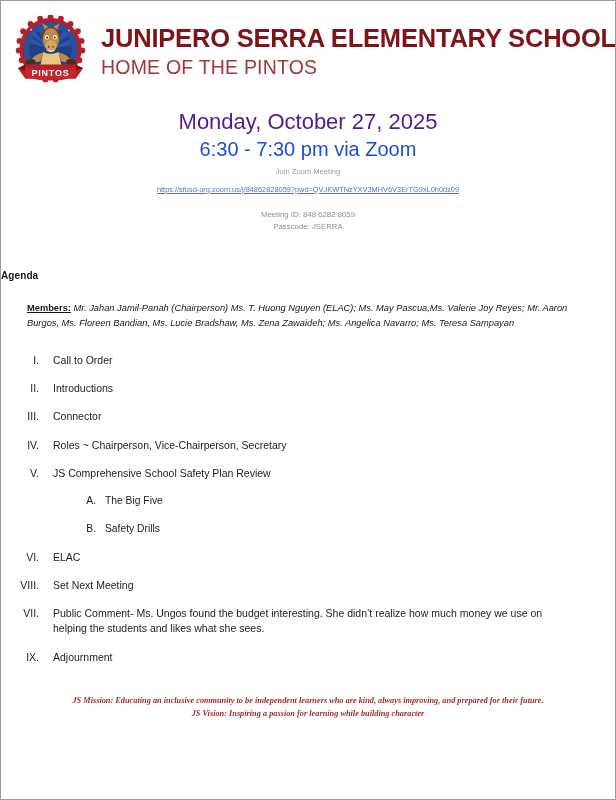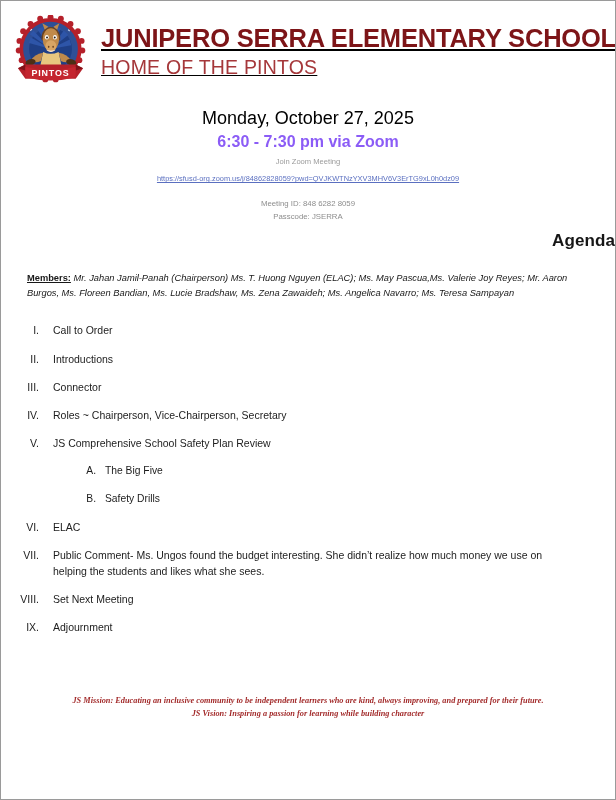--- a/index.html
+++ b/index.html
@@ -37,21 +37,20 @@
     flex: 0 0 74px;
     position: relative;
   }
   .logo svg { display: block; width: 74px; height: 74px; }
 
   .header-text {
     margin-left: 12px;
     display: flex;
     flex-direction: column;
     justify-content: center;
-    text-decoration: underline;
   }
   .school-name {
     font-size: 25.5px;
     font-weight: bold;
     color: #7d1518;
     letter-spacing: -0.2px;
     line-height: 1.08;
     white-space: nowrap;
   }
   .school-tagline {
@@ -70,30 +69,29 @@
     margin-top: 20px;
   }
   .meet-line {
     font-size: 8.6px;
     color: #3c3c3c;
     line-height: 1.5;
   }
   .meet-line.italic { font-style: italic; }
 
   .meeting-date {
-    font-size: 18px;
-    color: #000000;
+    font-size: 22px;
+    color: #4c1d95;
     margin-top: 11px;
     line-height: 1.32;
   }
   .meeting-time {
-    font-size: 16px;
-    color: #8b5cf6;
+    font-size: 20px;
+    color: #1d4ed8;
     line-height: 1.32;
-    font-weight: bold;
   }
 
   .join-label {
     font-size: 7.6px;
     color: #9b9b9b;
     margin-top: 4px;
     line-height: 1.5;
   }
   .zoom-link {
     display: inline-block;
@@ -106,25 +104,25 @@
   }
   .meeting-id, .meeting-pass {
     font-size: 7.8px;
     color: #8d8d8d;
     line-height: 1.6;
   }
   .meeting-id { margin-top: 13px; }
 
   
   .agenda-title {
-    text-align: right;
-    font-size: 17px;
+    text-align: left;
+    font-size: 10px;
     font-weight: bold;
     color: #161616;
-    margin-top: 8px;
+    margin-top: 36px;
     letter-spacing: 0.1px;
   }
 
   .members {
     margin: 20px 26px 0 26px;
     font-size: 9.3px;
     font-style: italic;
     color: #181818;
     line-height: 1.62;
     text-align: left;
@@ -336,26 +334,26 @@
         <span class="alpha">B.</span>
         <span class="item-text">Safety Drills</span>
       </li>
     </ul>
 
     <li class="agenda-item">
       <span class="roman">VI.</span>
       <span class="item-text">ELAC</span>
     </li>
     <li class="agenda-item">
+      <span class="roman">VIII.</span>
+      <span class="item-text">Set Next Meeting</span>
+    </li>
+    <li class="agenda-item">
       <span class="roman">VII.</span>
       <span class="item-text">Public Comment- Ms. Ungos found the budget interesting. She didn’t realize how much money we use on helping the students and likes what she sees.</span>
-    </li>
-    <li class="agenda-item">
-      <span class="roman">VIII.</span>
-      <span class="item-text">Set Next Meeting</span>
     </li>
     <li class="agenda-item">
       <span class="roman">IX.</span>
       <span class="item-text">Adjournment</span>
     </li>
   </ul>
 
   <div class="footer">
     <div>JS Mission: Educating an inclusive community to be independent learners who are kind, always improving, and prepared for their future.</div>
     <div>JS Vision: Inspiring a passion for learning while building character</div>

